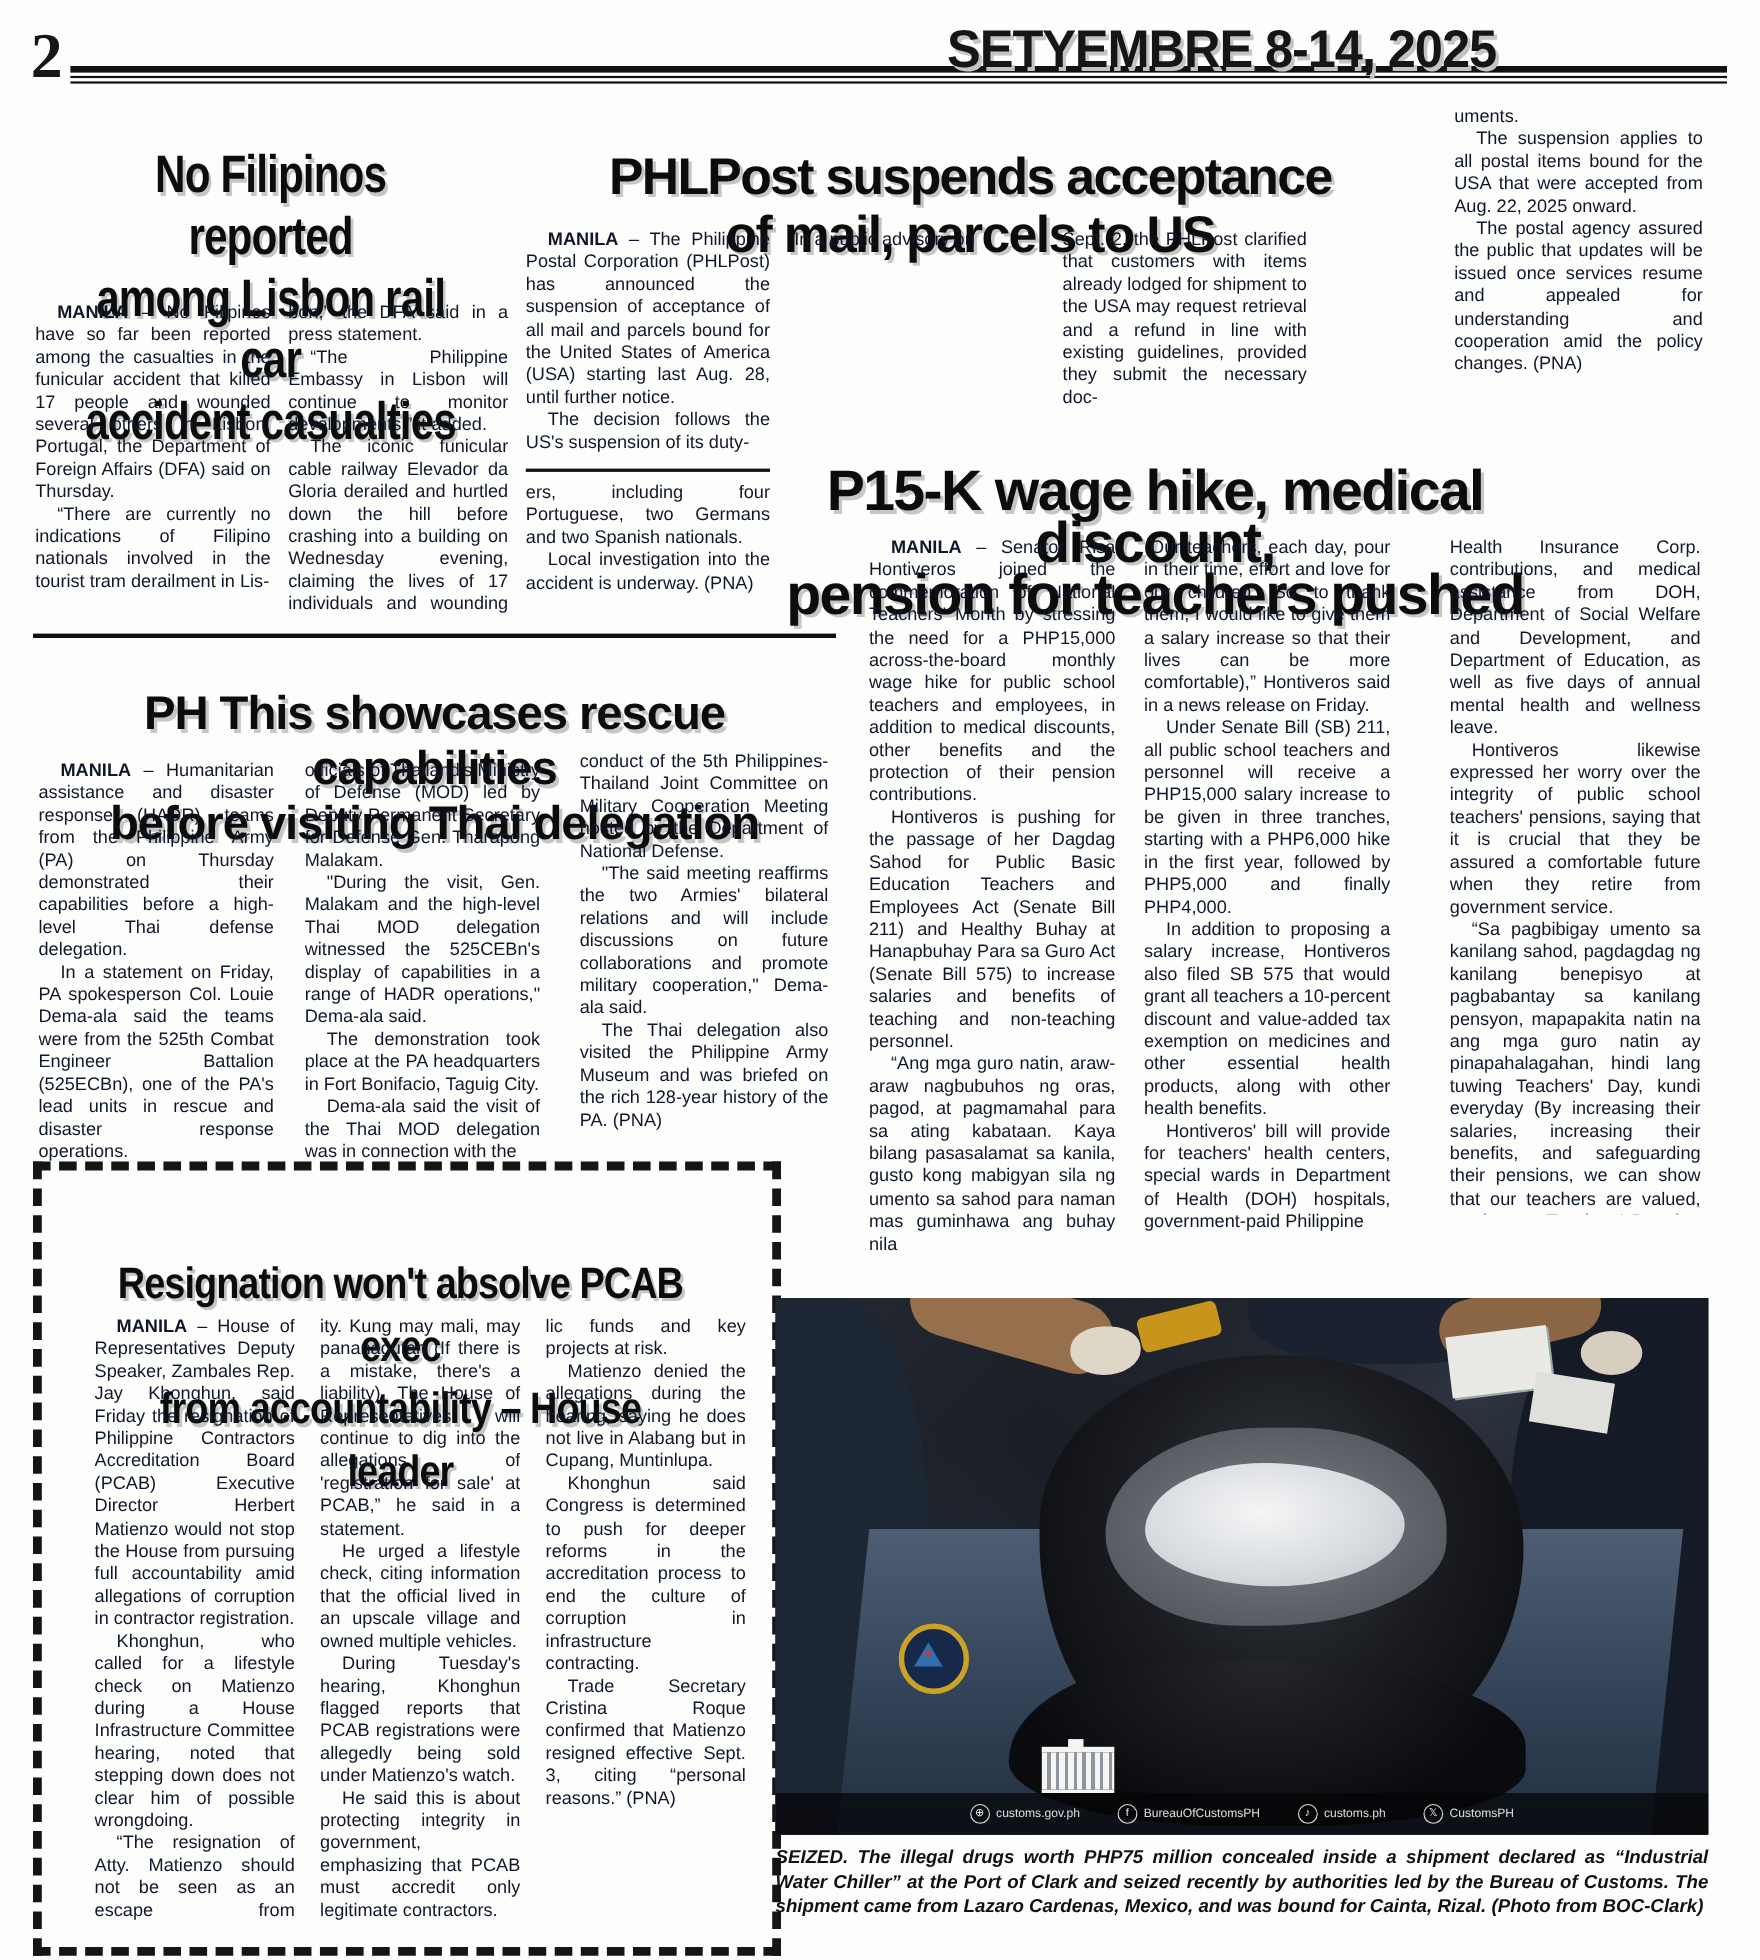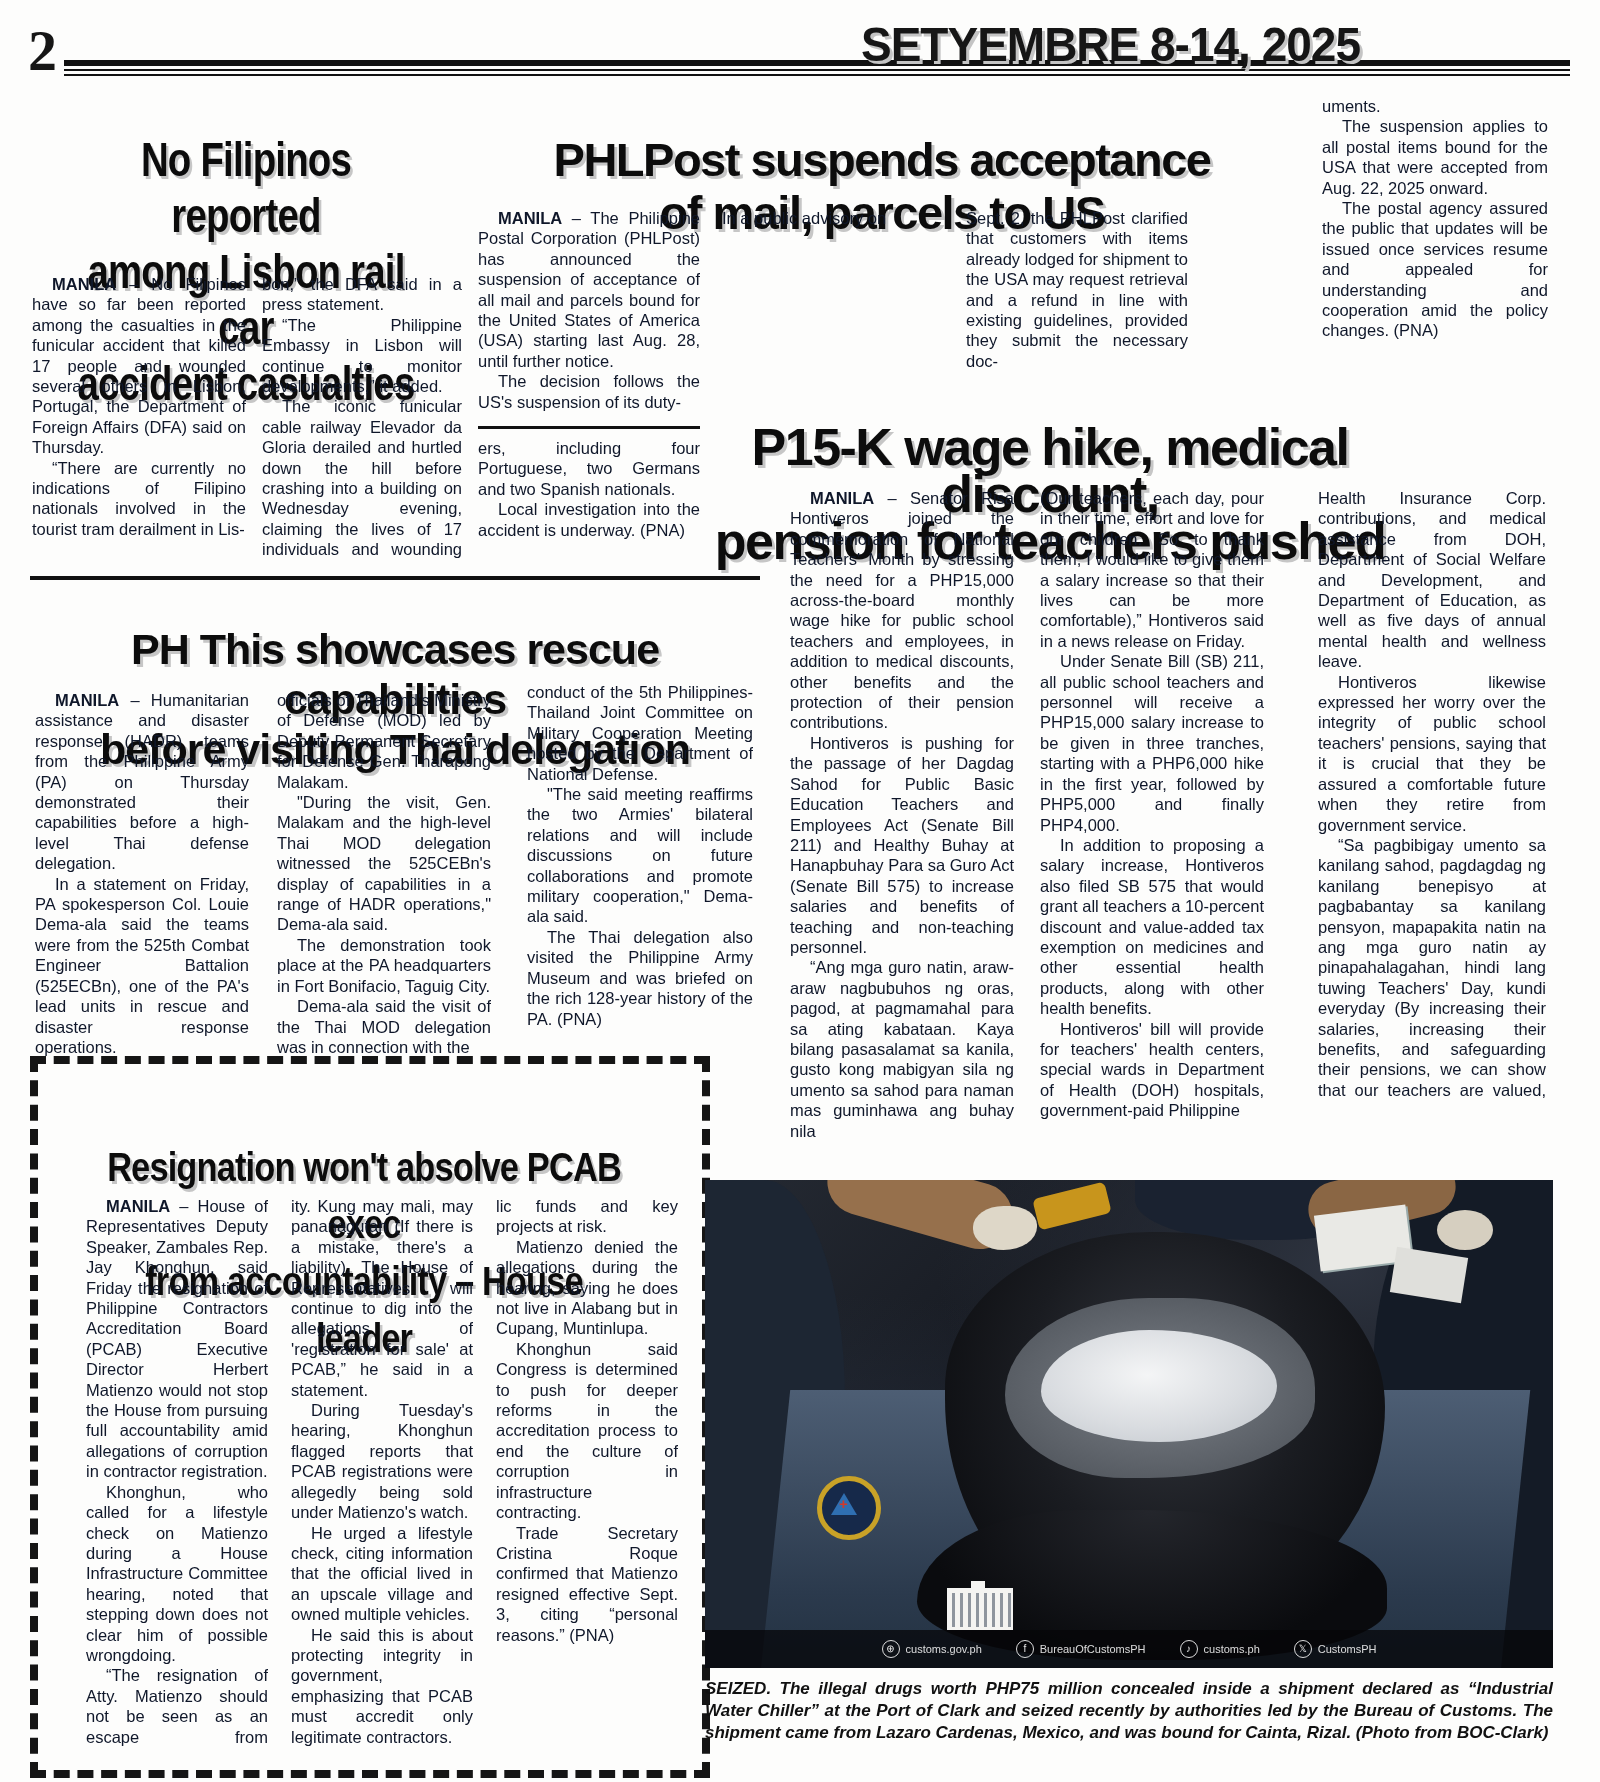--- a/index.html
+++ b/index.html
@@ -188,22 +188,22 @@
       <div>from accountability – House leader</div>
     </div>
   </h2>
 <div id="pcab-c1" class="abs col">
     <p><b>MANILA</b> – House of Representatives Deputy Speaker, Zambales Rep. Jay Khonghun, said Friday the resignation of Philippine Contractors Accreditation Board (PCAB) Executive Director Herbert Matienzo would not stop the House from pursuing full accountability amid allegations of corruption in contractor registration.</p>
     <p>Khonghun, who called for a lifestyle check on Matienzo during a House Infrastructure Committee hearing, noted that stepping down does not clear him of possible wrongdoing.</p>
     <p>“The resignation of Atty. Matienzo should not be seen as an escape from accountabil-</p>
   </div>
 <div id="pcab-c2" class="abs col cont">
     <p>ity. Kung may mali, may pananagutan (If there is a mistake, there's a liability). The House of Representatives will continue to dig into the allegations of 'registration for sale' at PCAB,” he said in a statement.</p>
+    <p>He urged a lifestyle check, citing information that the official lived in an upscale village and owned multiple vehicles.</p>
     <p>During Tuesday's hearing, Khonghun flagged reports that PCAB registrations were allegedly being sold under Matienzo's watch.</p>
-    <p>He urged a lifestyle check, citing information that the official lived in an upscale village and owned multiple vehicles.</p>
     <p>He said this is about protecting integrity in government, emphasizing that PCAB must accredit only legitimate contractors.</p>
   </div>
 <div id="pcab-c3" class="abs col cont">
     <p>lic funds and key projects at risk.</p>
     <p>Matienzo denied the allegations during the hearing, saying he does not live in Alabang but in Cupang, Muntinlupa.</p>
     <p>Khonghun said Congress is determined to push for deeper reforms in the accreditation process to end the culture of corruption in infrastructure contracting.</p>
     <p>Trade Secretary Cristina Roque confirmed that Matienzo resigned effective Sept. 3, citing “personal reasons.” (PNA)</p>
   </div>
 
 <div id="photo" class="abs">

